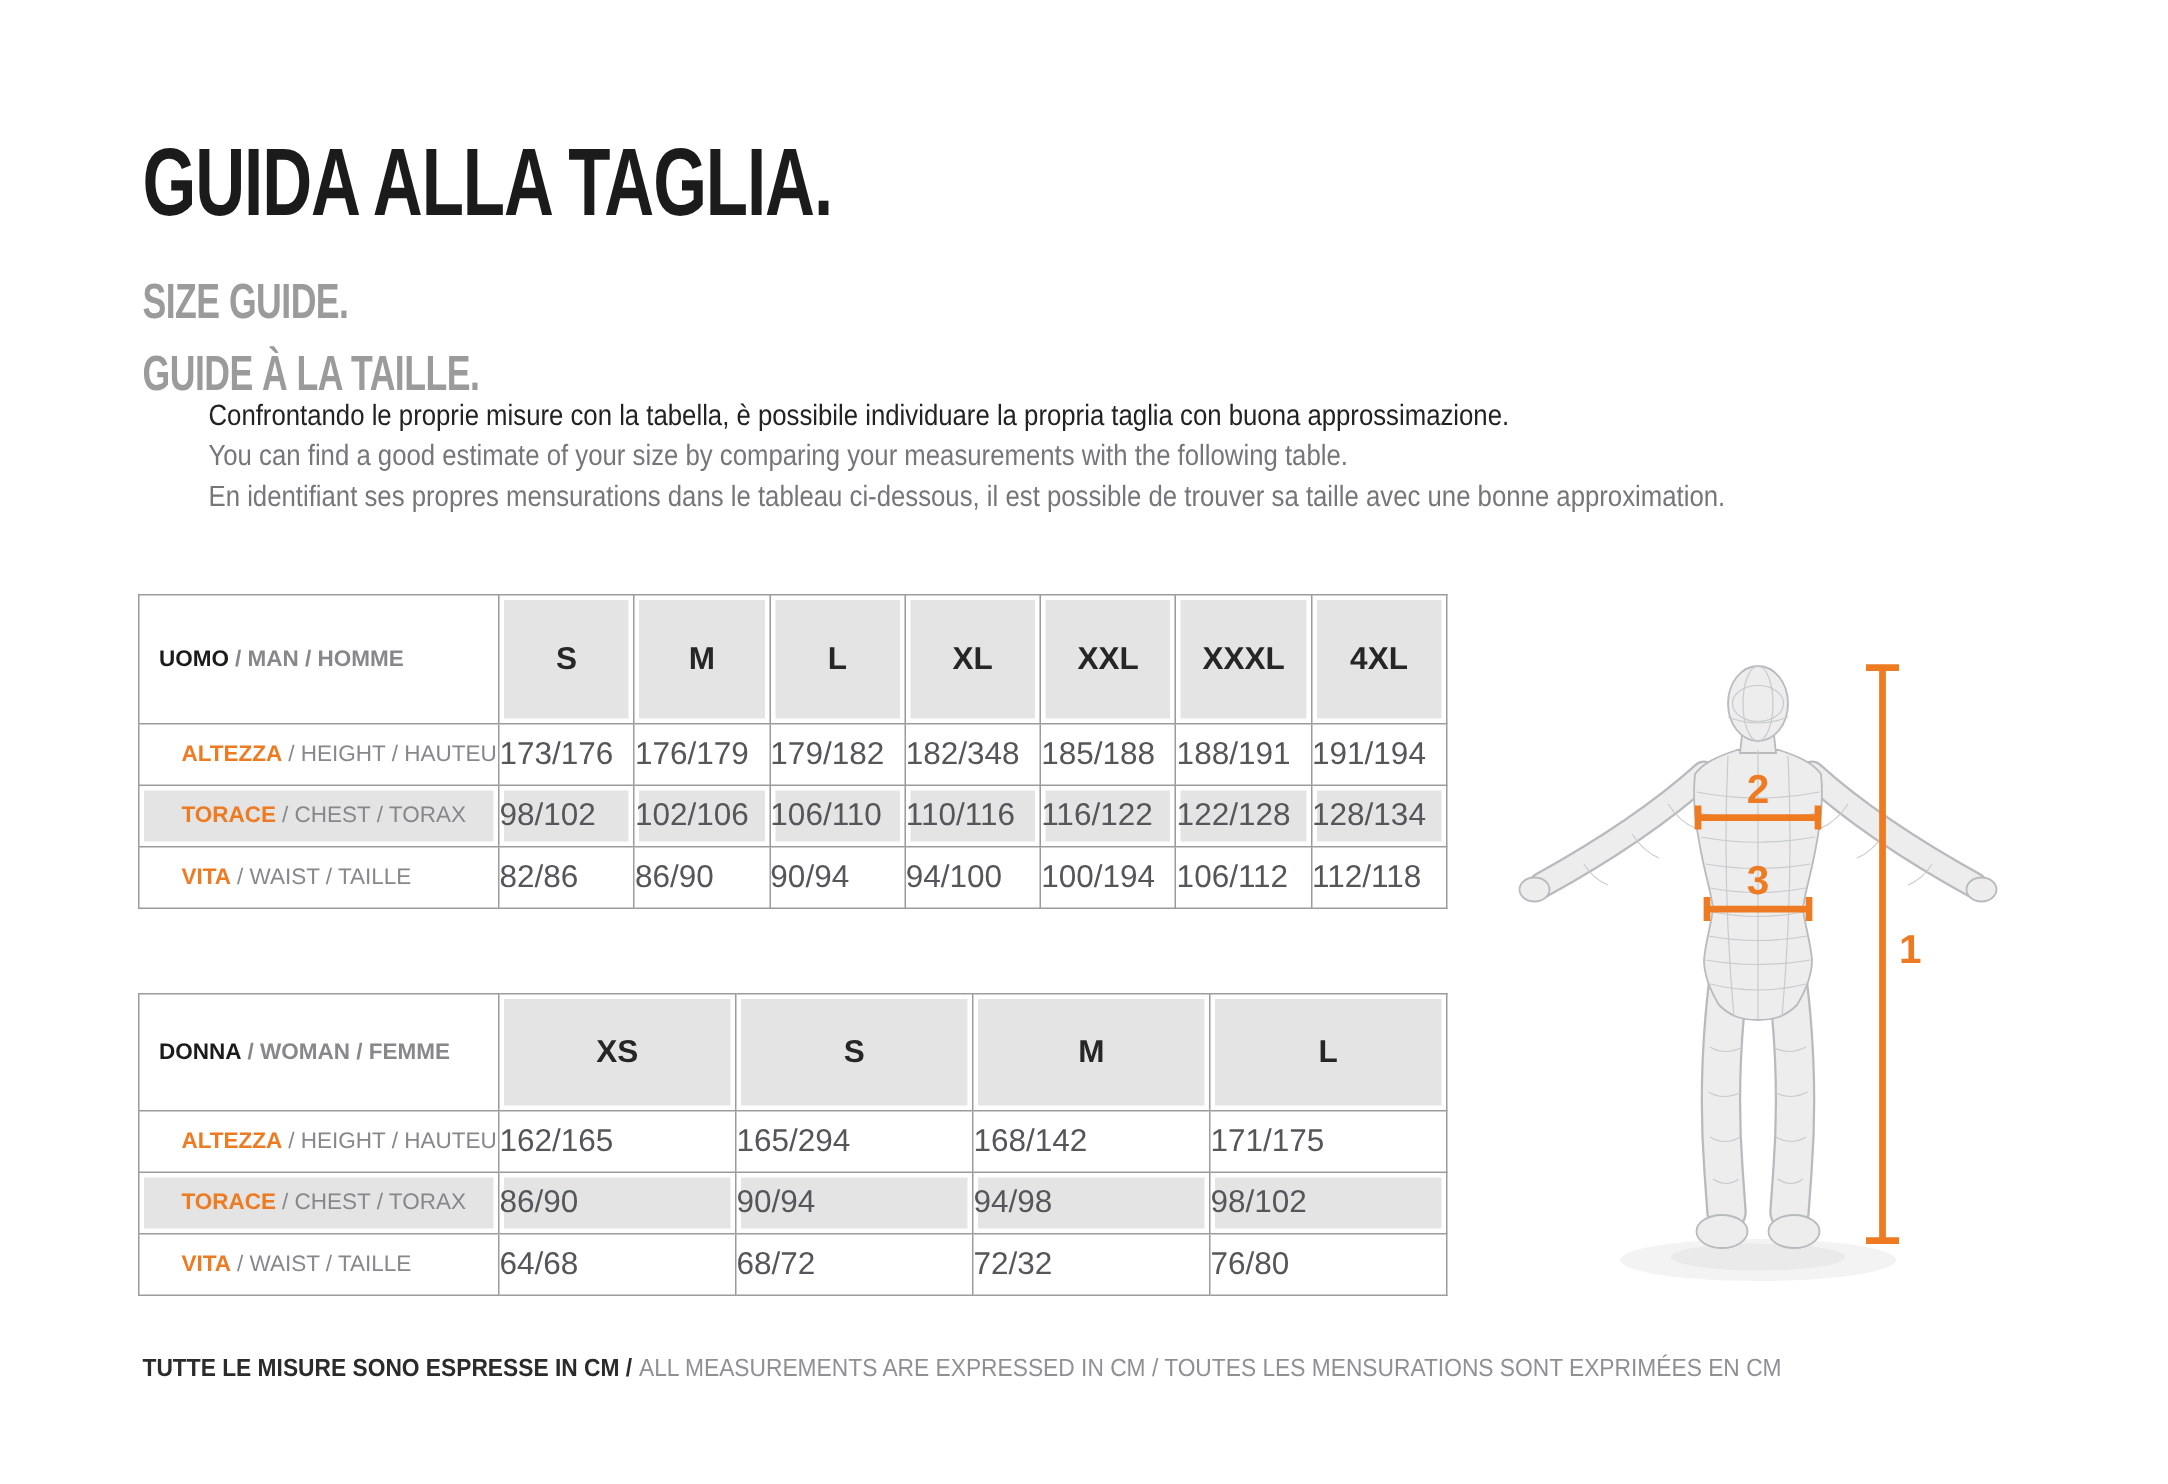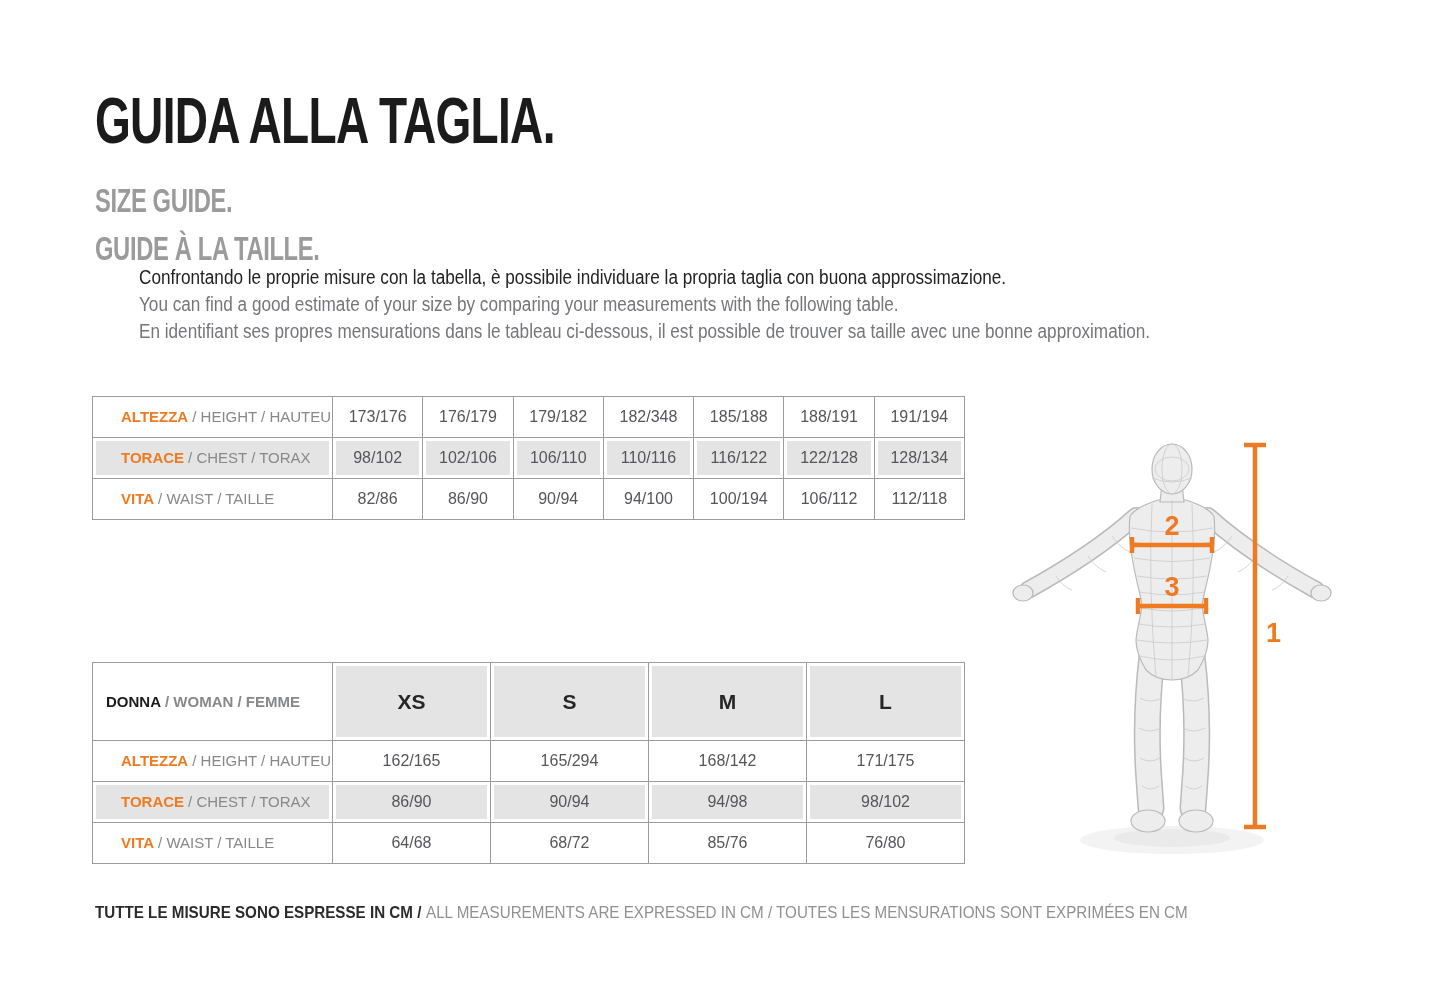--- a/index.html
+++ b/index.html
@@ -31,21 +31,21 @@
   .intro p.gray{color:#75767a;}
 
   
   table.size-table{position:absolute;border-collapse:collapse;table-layout:fixed;width:873px;background:#fff;}
   table.size-table th,table.size-table td{border:1px solid var(--line);overflow:hidden;vertical-align:middle;}
   th.corner{border:none;background:#fff;text-align:left;padding-left:13px;white-space:nowrap;}
   th.size{background:var(--cellgray);box-shadow:inset 0 0 0 3px #fff;
           font-size:21px;font-weight:bold;color:#262626;text-align:center;}
   tr.head-row{height:86px;}
   tr.data-row{height:41px;}
-  td.value{font-size:16px;color:var(--datatext);text-align:center;background:#fff;}
+  td.value{font-size:21px;color:var(--datatext);background:#fff;}
   td.rowlabel{text-align:left;padding-left:28px;background:#fff;white-space:nowrap;}
   tr.shade td{background:var(--cellgray);box-shadow:inset 0 0 0 3px #fff;}
   .lp{font-weight:bold;color:var(--ink);font-size:15px;}
   .lp.orange{color:var(--accent);}
   .ls{color:var(--labelgray);font-size:15px;margin-left:4px;}
 
   
   .footer{position:absolute;left:95px;top:903px;font-size:16.5px;white-space:nowrap;
           transform:scaleX(0.92);transform-origin:left;}
   .footer .b{font-weight:bold;color:#2b2b2b;}
@@ -77,20 +77,32 @@
         <col style="width:240px">
         <col>
         <col>
         <col>
         <col>
         <col>
         <col>
         <col>
       </colgroup>
     <tbody>
+        <tr class="head-row">
+      <th class="corner">
+        <span class="lp">UOMO</span><span class="ls">/ MAN / HOMME</span>
+      </th>
+      <th class="size">S</th>
+      <th class="size">M</th>
+      <th class="size">L</th>
+      <th class="size">XL</th>
+      <th class="size">XXL</th>
+      <th class="size">XXXL</th>
+      <th class="size">4XL</th>
+    </tr>
     <tr class="data-row">
       <td class="rowlabel">
         <span class="lp orange">ALTEZZA</span><span class="ls">/ HEIGHT / HAUTEUR</span>
       </td>
       <td class="value">173/176</td>
       <td class="value">176/179</td>
       <td class="value">179/182</td>
       <td class="value">182/348</td>
       <td class="value">185/188</td>
       <td class="value">188/191</td>
@@ -158,21 +170,21 @@
       <td class="value">90/94</td>
       <td class="value">94/98</td>
       <td class="value">98/102</td>
     </tr>
     <tr class="data-row">
       <td class="rowlabel">
         <span class="lp orange">VITA</span><span class="ls">/ WAIST / TAILLE</span>
       </td>
       <td class="value">64/68</td>
       <td class="value">68/72</td>
-      <td class="value">85/76</td>
+      <td class="value">72/32</td>
       <td class="value">76/80</td>
     </tr>
   </tbody>
     </table>
 
   <div class="footer">
     <span class="b">TUTTE LE MISURE SONO ESPRESSE IN CM /</span><span class="g">ALL MEASUREMENTS ARE EXPRESSED IN CM / TOUTES LES MENSURATIONS SONT EXPRIMÉES EN CM</span>
   </div>
 
   <div class="figure-wrap">

